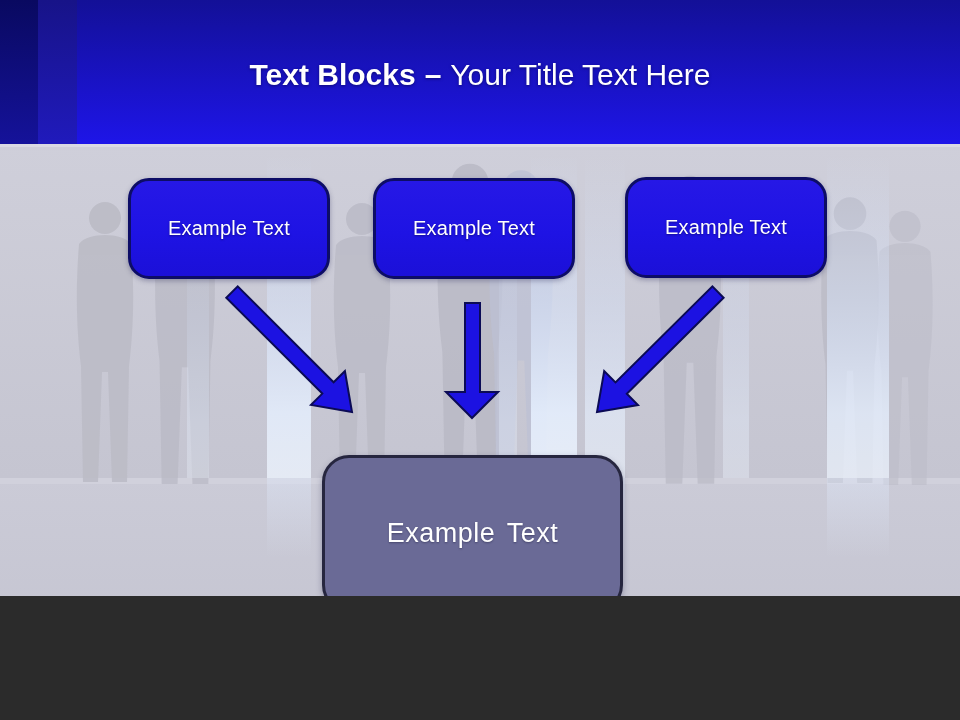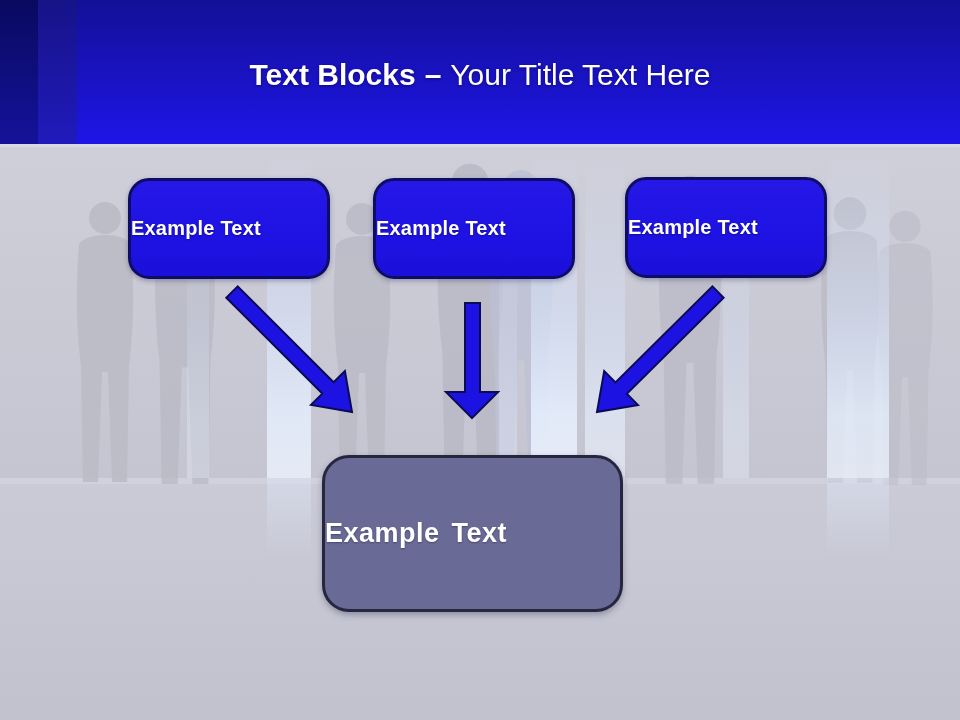--- a/index.html
+++ b/index.html
@@ -1,17 +1,17 @@
 <!DOCTYPE html>
 <html style="--header-gradient-top: #131097; --header-gradient-bottom: #1e15e8; --box-fill: #1e13e4; --box-border: #0d0d66; --center-fill: #6a6a96; --center-border: #26263f; --arrow-fill: #1c12e2; --arrow-outline: #0b0b55; --background: #c6c6d2; --text: #ffffff;"><head>
 <meta charset="utf-8">
 <style>
   html,body{margin:0;padding:0;background:#2b2b2b;}
   .slide{
-    position:relative;width:960px;height:720px;overflow:hidden;
+    position:relative;width:960px;height:596px;overflow:hidden;
     font-family:"Liberation Sans","DejaVu Sans",sans-serif;
     background:var(--background,#c6c6d2);
   }
   
   .header{
     position:absolute;left:0;top:0;width:960px;height:144px;
     background:linear-gradient(180deg,var(--header-gradient-top,#131097) 0%,var(--header-gradient-bottom,#1e15e8) 100%);
   }
   .stripe{position:absolute;top:0;height:144px;}
   .stripe.s1{left:0;width:38px;background:linear-gradient(180deg,#090960 0%,#15129a 100%);}
@@ -20,22 +20,22 @@
     position:absolute;left:0;top:56px;width:100%;margin:0;
     text-align:center;color:var(--text,#ffffff);font-size:30px;line-height:38px;
     font-weight:400;text-shadow:0 1px 3px rgba(5,5,60,.55);
   }
   .title .tb{font-weight:700;}
   .title .sep{font-weight:600;margin:0 9px;}
   
   .bg{position:absolute;left:0;top:144px;width:960px;height:576px;display:block;}
   
   .box{
-    position:absolute;display:flex;align-items:center;justify-content:flex-start;
-    box-sizing:border-box;color:var(--text,#ffffff);text-align:center;font-weight:bold;
+    position:absolute;display:flex;align-items:center;justify-content:center;
+    box-sizing:border-box;color:var(--text,#ffffff);text-align:center;
   }
   .box.top{
     width:202px;height:101px;border-radius:21px;
     border:3px solid var(--box-border,#0d0d66);
     background:linear-gradient(180deg,#2618e6 0%,var(--box-fill,#1e13e4) 55%,#1b10d8 100%);
     font-size:20px;letter-spacing:.2px;
     text-shadow:0 1px 2px rgba(8,8,70,.5);
     box-shadow:0 2px 5px rgba(40,40,90,.35);
   }
   .box.b1{left:128px;top:178px;}

